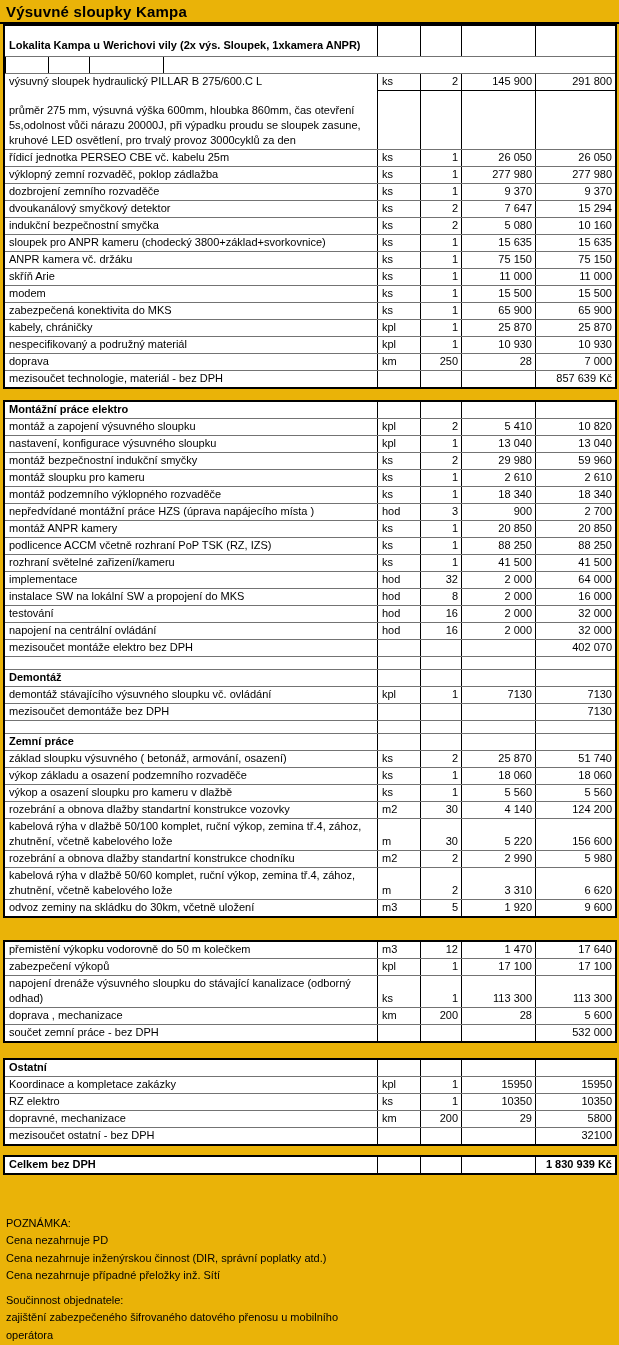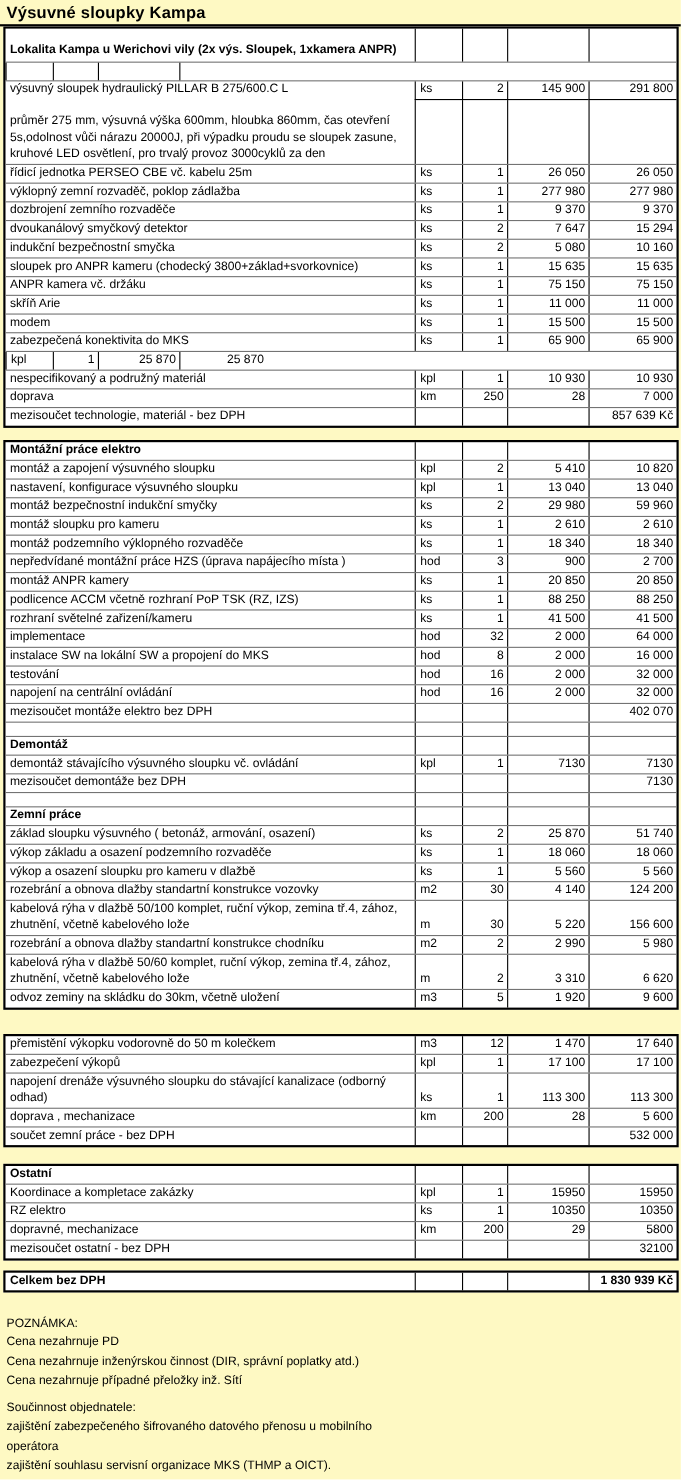--- a/index.html
+++ b/index.html
@@ -1,17 +1,17 @@
 <!DOCTYPE html>
 <html><head>
 <meta charset="utf-8">
 <style>
   html,body { margin:0; padding:0; background:#fff; }
   .page {
-    position:relative; width:619px; height:1345px; background:#fef9c3;
+    position:relative; width:619px; height:1345px; background:#eab308;
     font-family:"Liberation Sans","DejaVu Sans",sans-serif; color:#000;
     overflow:hidden;
   }
   .doc-title {
     font-size:15px; font-weight:bold; padding:3px 0 2px 6px;
     border-bottom:2px solid #000; width:619px; box-sizing:border-box;
     letter-spacing:0.2px;
   }
   .xtable {
     margin-left:3px; width:614px; box-sizing:border-box;
@@ -34,21 +34,21 @@
   .r-section .c-desc { font-weight:bold; }
   .r-join { border-bottom:none; }
   .r-join .c-unit, .r-join .c-qty, .r-join .c-price, .r-join .c-total { border-bottom:1px solid #000; }
   .r-join .cell { align-items:flex-start; }
   .r-cont { min-height:58px; }
   .r-cont .c-desc { align-items:flex-start; padding-top:12px; }
   .r-spacer { min-height:12px; }
   .r-total .cell { font-weight:bold; }
   .gap-t2 { height:11px; } .gap-t3 { height:22px; } .gap-t4 { height:15px; }
   .gap-t5 { height:9px; }
-  .notes { margin-top:20px; padding-left:6px; font-size:11px; line-height:17.5px; }
+  .notes { margin-top:40px; padding-left:6px; font-size:11px; line-height:17.5px; }
   .notes-block2 { margin-top:7px; }
 </style>
 </head>
 <body>
 
 <div class="page">
   <div class="doc-title">Výsuvné sloupky Kampa</div>
   <div id="tables">
       <div class="xtable">
         <div class="row r-title-row">
@@ -144,20 +144,21 @@
           <div class="cell c-total">15 500</div>
         </div>
         <div class="row">
           <div class="cell c-desc">zabezpečená konektivita do MKS</div>
           <div class="cell c-unit">ks</div>
           <div class="cell c-qty">1</div>
           <div class="cell c-price">65 900</div>
           <div class="cell c-total">65 900</div>
         </div>
         <div class="row">
+          <div class="cell c-desc">kabely, chráničky</div>
           <div class="cell c-unit">kpl</div>
           <div class="cell c-qty">1</div>
           <div class="cell c-price">25 870</div>
           <div class="cell c-total">25 870</div>
         </div>
         <div class="row">
           <div class="cell c-desc">nespecifikovaný a podružný materiál</div>
           <div class="cell c-unit">kpl</div>
           <div class="cell c-qty">1</div>
           <div class="cell c-price">10 930</div>

